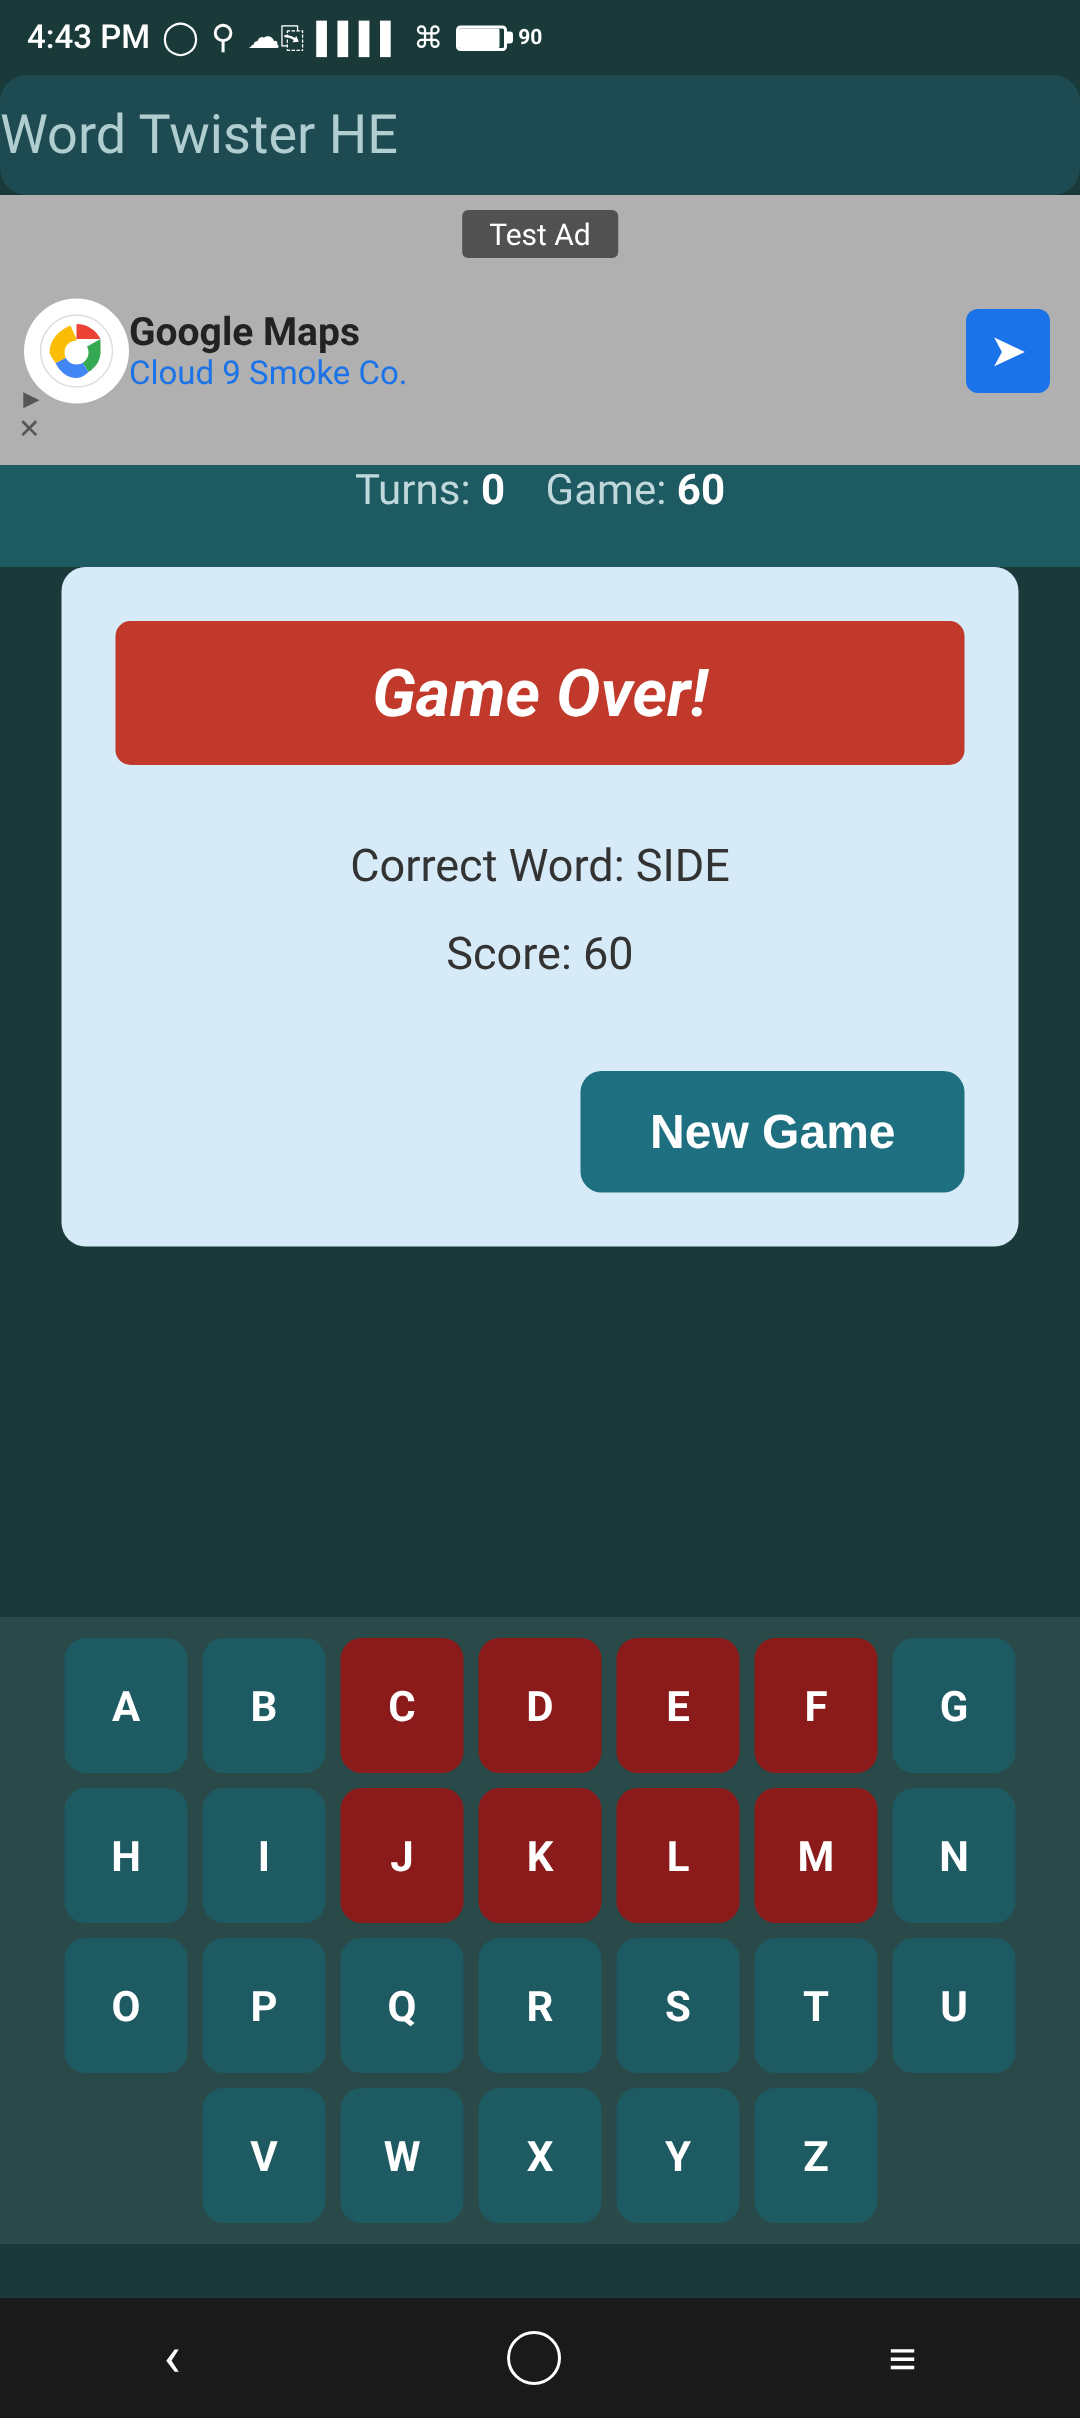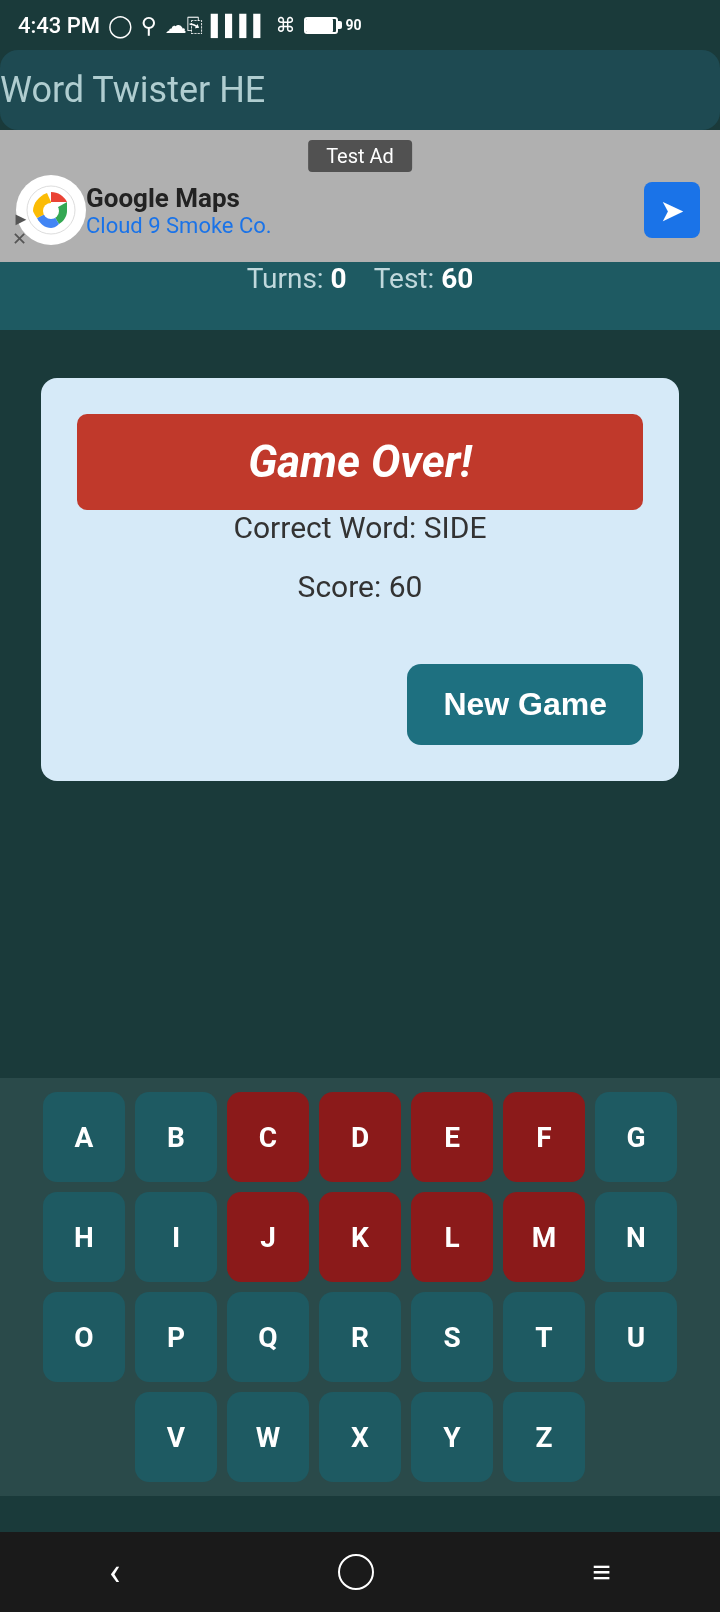--- a/index.html
+++ b/index.html
@@ -81,21 +81,21 @@
     }
     .app-title {
       color: #b0cdd0;
       font-size: 36px;
       font-weight: 400;
     }
 
     
     .ad-banner {
       width: 100%;
-      height: 132px;
+      height: 180px;
       background: #b0b0b0;
       position: relative;
       display: flex;
       align-items: center;
       padding: 16px;
     }
     .ad-label {
       position: absolute;
       top: 10px;
       left: 50%;
@@ -195,20 +195,21 @@
       flex-direction: column;
       align-items: center;
       gap: 0;
     }
     .game-over-banner {
       width: 100%;
       background: #c0392b;
       border-radius: 10px;
       padding: 22px 0;
       text-align: center;
+      margin-bottom: 50px;
     }
     .game-over-text {
       color: white;
       font-size: 44px;
       font-weight: bold;
       font-style: italic;
     }
     .correct-word {
       font-size: 30px;
       color: #333;
@@ -221,21 +222,21 @@
       margin-bottom: 60px;
       text-align: center;
     }
     .new-game-btn {
       background: #1e7080;
       color: white;
       border: none;
       border-radius: 14px;
       font-size: 32px;
       font-weight: bold;
-      padding: 22px 36px;
+      padding: 22px 46px;
       cursor: pointer;
       align-self: flex-end;
     }
 
     
     .keyboard-area {
       position: absolute;
       top: 1078px;
       left: 0;
       width: 100%;
@@ -356,21 +357,21 @@
     <span class="ad-play">►</span>
     <span class="ad-close">✕</span>
   </div>
 </div>
 
 <div class="score-bar">
   <span class="score-text">
     <span>Turns:</span>&nbsp;<span class="score-value">0</span>
   </span>
   <span class="score-text">
-    <span>Test:</span>&nbsp;<span class="score-value">60</span>
+    <span>Game:</span>&nbsp;<span class="score-value">60</span>
   </span>
 </div>
 
 <div class="modal-overlay">
   <div class="modal">
     <div class="game-over-banner">
       <span class="game-over-text">Game Over!</span>
     </div>
     <div class="correct-word">Correct Word: SIDE</div>
     <div class="score-display">Score: 60</div>

